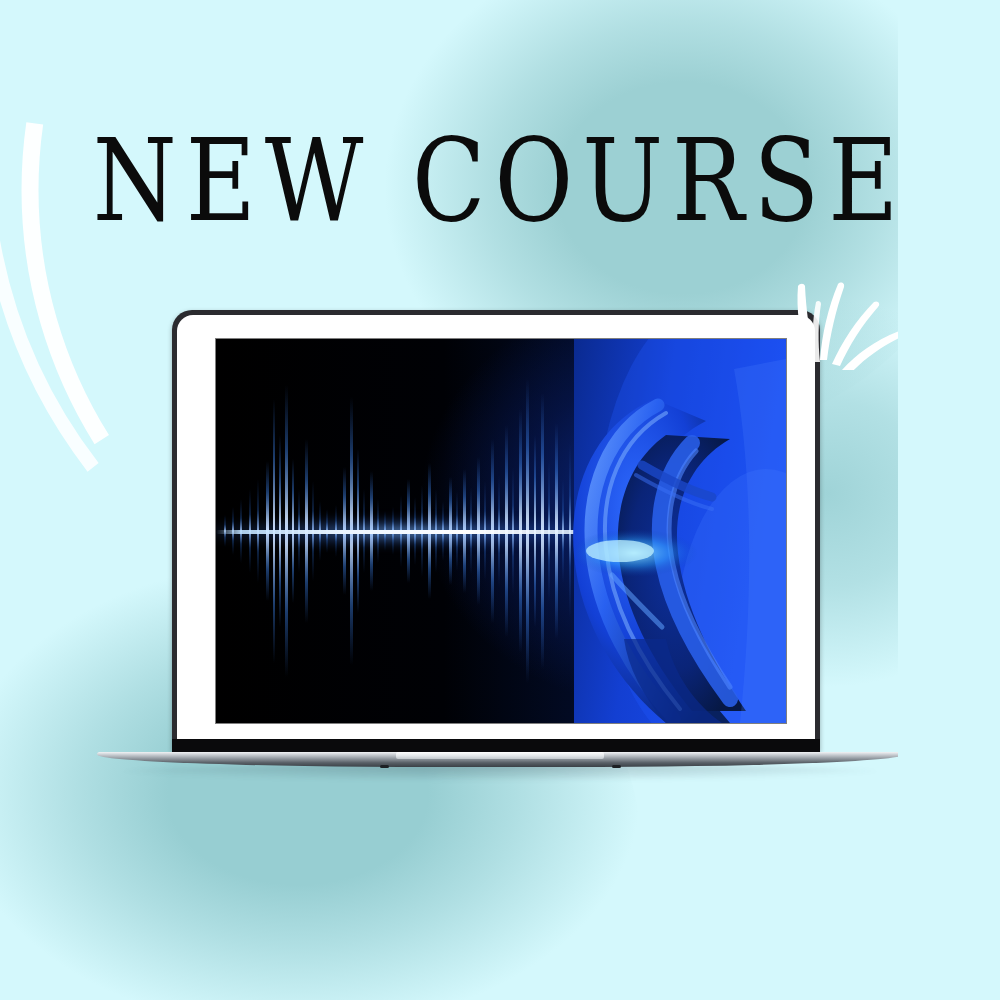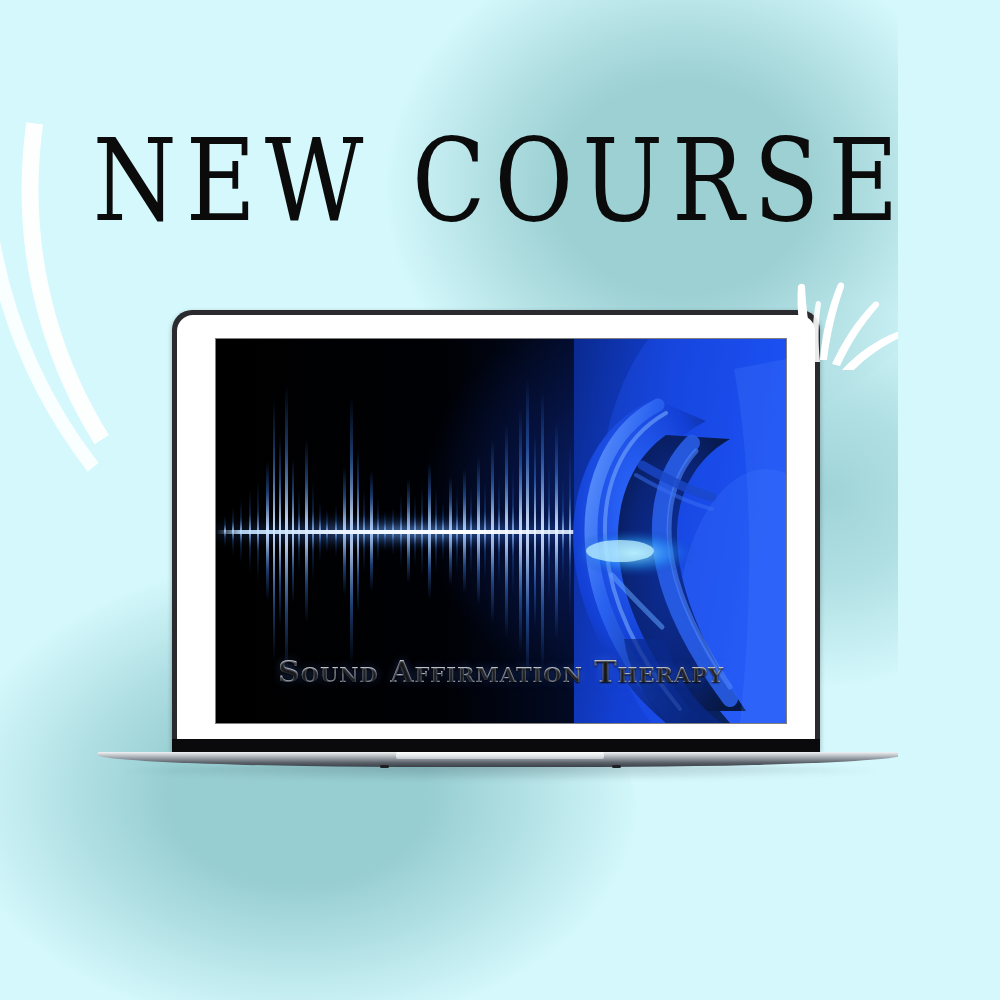--- a/index.html
+++ b/index.html
@@ -324,18 +324,17 @@
 
               <path d="M150,300 C158,336 180,366 206,384 L150,384 C126,356 112,328 108,300 Z" fill="#0a2a8c" opacity="0.7"></path>
 
               <path d="M96,236 C112,254 130,272 146,288" fill="none" stroke="#5fa0ff" stroke-width="5" stroke-linecap="round" opacity="0.55"></path>
 
               <path d="M218,30 C236,130 238,250 224,384 L270,384 L270,20 Z" fill="#4f86ff" opacity="0.22"></path>
             </g>
           </svg>
         </div>
 
-        <div class="caption">Sound Affirmation Therapy</div>
       </div>
     </div>
 
   </div>
 </div>
 
 </body></html>

